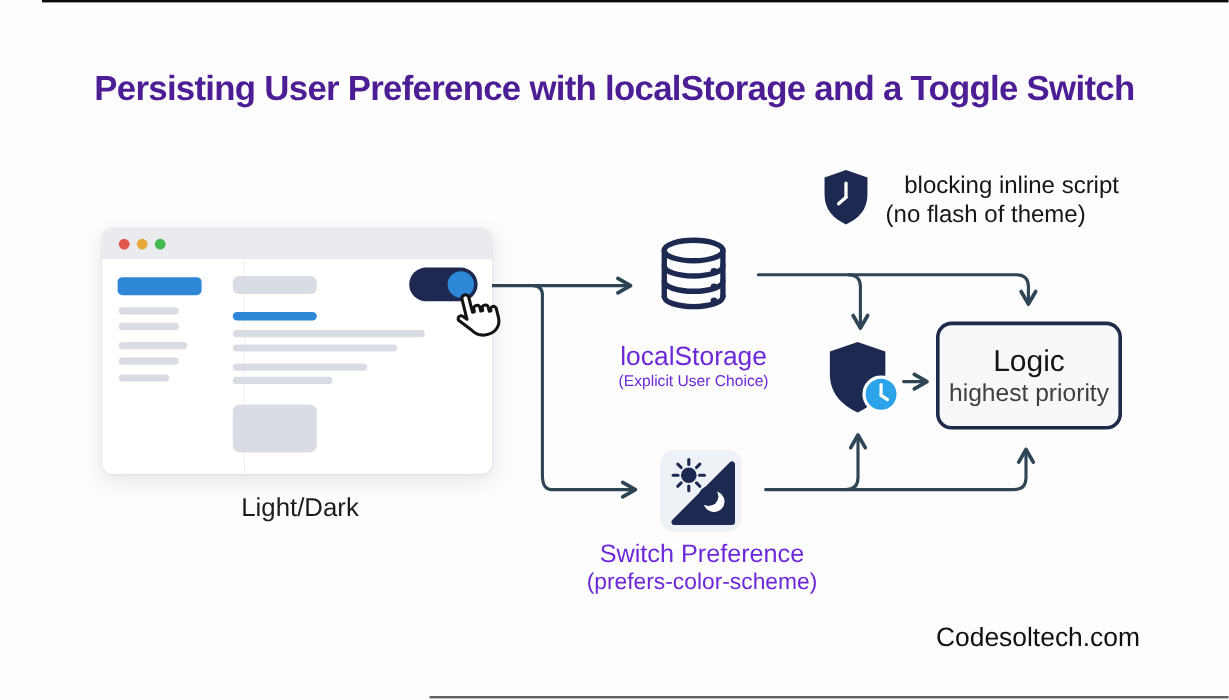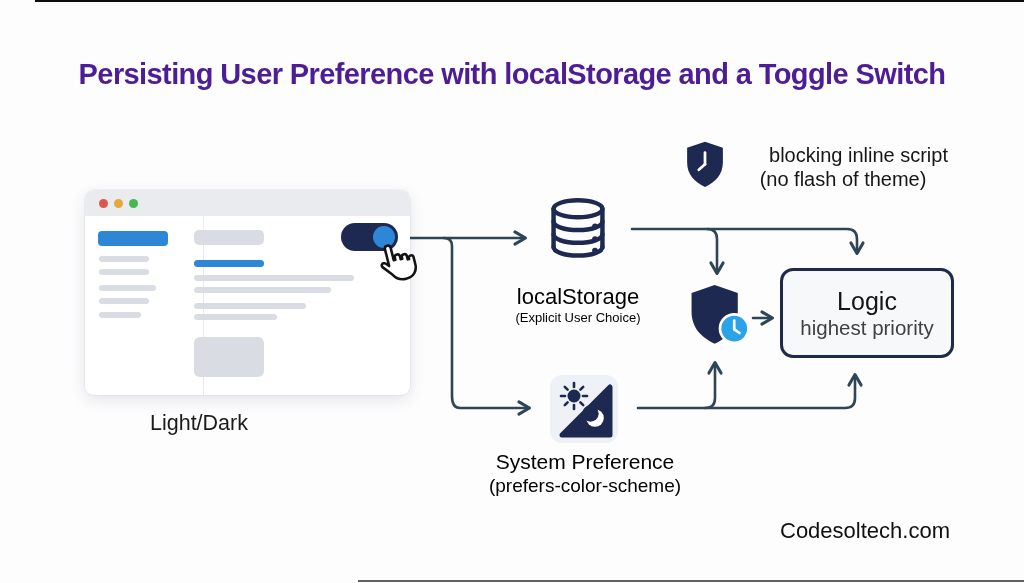--- a/index.html
+++ b/index.html
@@ -44,36 +44,36 @@
     position:absolute;left:256px;top:33px;width:57px;height:28px;border-radius:14px;
     background:var(--navy,#1d2951);cursor:pointer;
   }
   .knob{
     position:absolute;right:3px;top:3px;width:22px;height:22px;border-radius:50%;
     background:var(--accent-blue,#2e86d6);
   }
   .cursor-svg{left:372px;top:240px;width:44px;height:44px;transform:rotate(-14deg);}
 
   .mock-label{
-    left:150px;top:410px;width:200px;
+    left:150px;top:410px;width:200px;text-align:center;
     font-size:21.5px;line-height:27px;font-weight:500;color:#1b1b1b;
   }
 
   
-  .node-title{font-weight:500;color:#000000;text-align:center;}
+  .node-title{font-weight:500;color:#6d28d9;text-align:center;}
   .ls-title{left:468px;top:284px;width:220px;font-size:22px;}
   .ls-sub{left:448px;top:310px;width:260px;font-size:13px;}
   .sp-title{left:465px;top:450px;width:240px;font-size:21px;}
   .sp-sub{left:455px;top:475px;width:260px;font-size:19px;}
-  .note-line1{left:738px;top:144px;width:210px;font-size:20px;font-weight:500;text-align:right;}
-  .note-line2{left:738px;top:168px;width:210px;font-size:20px;font-weight:500;text-align:center;}
+  .note-line1{left:738px;top:144px;width:210px;font-size:20px;font-weight:500;text-align:center;}
+  .note-line2{left:738px;top:168px;width:210px;font-size:20px;font-weight:500;text-align:left;}
 
   
   .logic-box{
-    left:780px;top:268px;width:174px;height:90px;background:#f7f8fa;
+    left:780px;top:268px;width:155px;height:90px;background:#f7f8fa;
     border:3.5px solid #1e2a4a;border-radius:13px;box-sizing:border-box;
     display:flex;flex-direction:column;align-items:center;justify-content:center;
   }
   .logic-title{font-size:25px;font-weight:500;color:#151515;line-height:28px;}
   .logic-sub{font-size:20.5px;font-weight:400;color:#404040;line-height:25px;}
 
   
   .sp-tile{
     left:550px;top:375px;width:68px;height:68px;border-radius:12px;background:#eef1f5;
   }
@@ -203,18 +203,18 @@
           <line x1="17.6" y1="27.4" x2="14.8" y2="30.2"></line>
         <line x1="30.4" y1="27.4" x2="33.2" y2="30.2"></line>
           <line x1="17.6" y1="14.6" x2="14.8" y2="11.8"></line>
       </g>
       <circle cx="24" cy="21" r="6.5" class="navy-f"></circle>
       <circle cx="45" cy="43" r="8.8" fill="#ffffff"></circle>
       <circle cx="40.5" cy="38.5" r="8.2" class="navy-f"></circle>
     </svg>
   </div>
 
-  <div class="abs node-title sp-title">System Preference</div>
+  <div class="abs node-title sp-title">Switch Preference</div>
   <div class="abs node-title sp-sub">(prefers-color-scheme)</div>
 
   <div class="abs watermark">Codesoltech.com</div>
 
 </div>
 
 </body></html>

